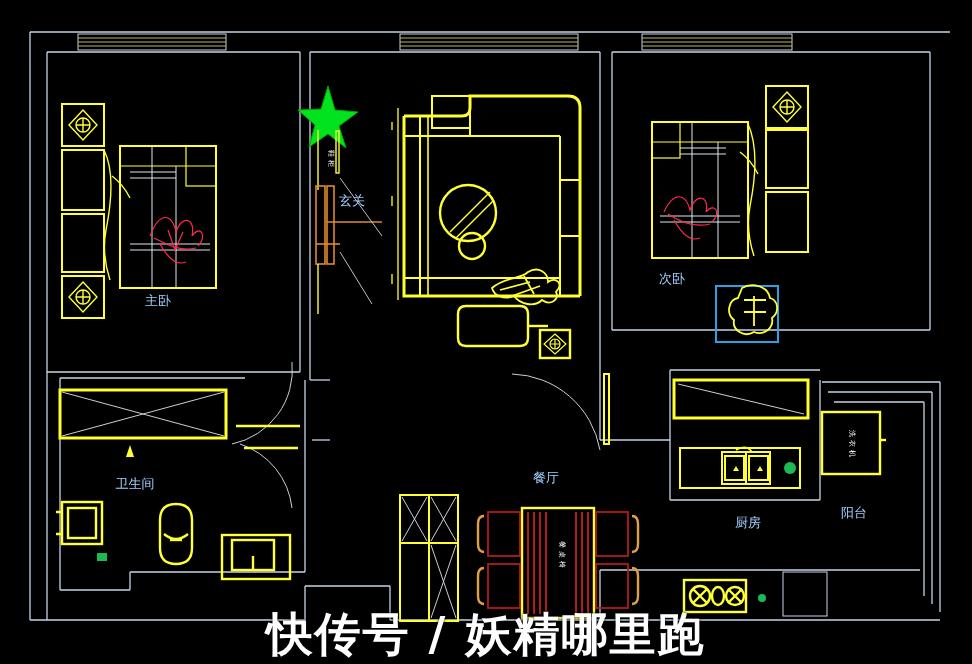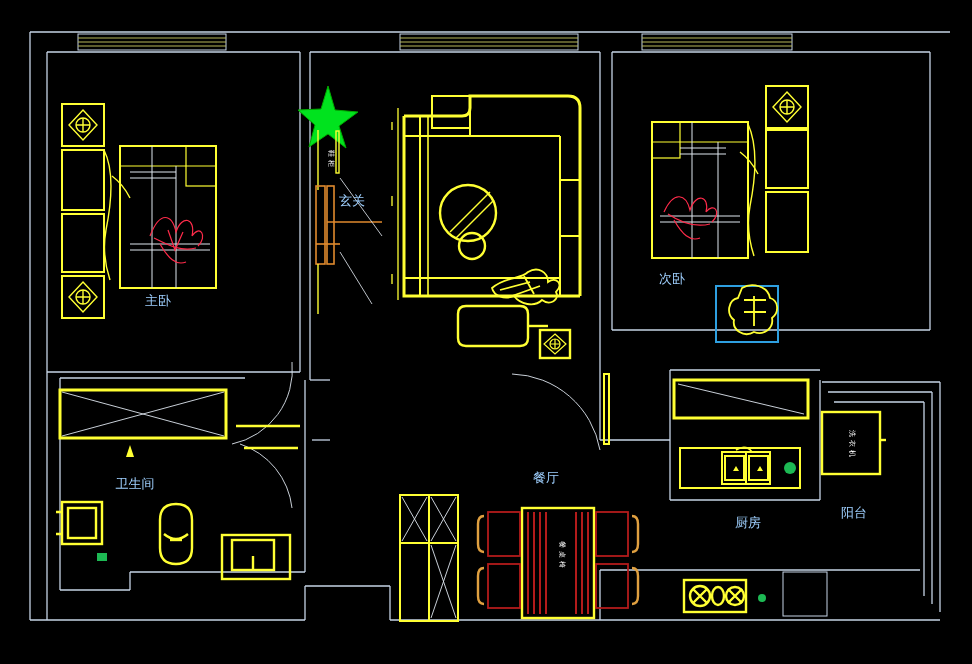--- a/index.html
+++ b/index.html
@@ -348,14 +348,17 @@
     <text class="rlabel" x="854" y="517" text-anchor="middle">阳台</text>
   </g>
 
   <g>
     <text class="tiny" x="329" y="160" text-anchor="middle" transform="rotate(90 329 160)" style="letter-spacing:3px">鞋柜</text>
     <text class="tiny" x="850" y="445" text-anchor="middle" transform="rotate(90 850 445)" style="letter-spacing:3px">洗衣机</text>
     <text class="tiny" x="560" y="556" text-anchor="middle" transform="rotate(90 560 556)" style="letter-spacing:3px">餐桌椅</text>
   </g>
 </svg>
 
-
+<div class="wm">
+  <span>快传号 / 妖精哪里跑</span>
 </div>
 
+</div>
+
 </body></html>

